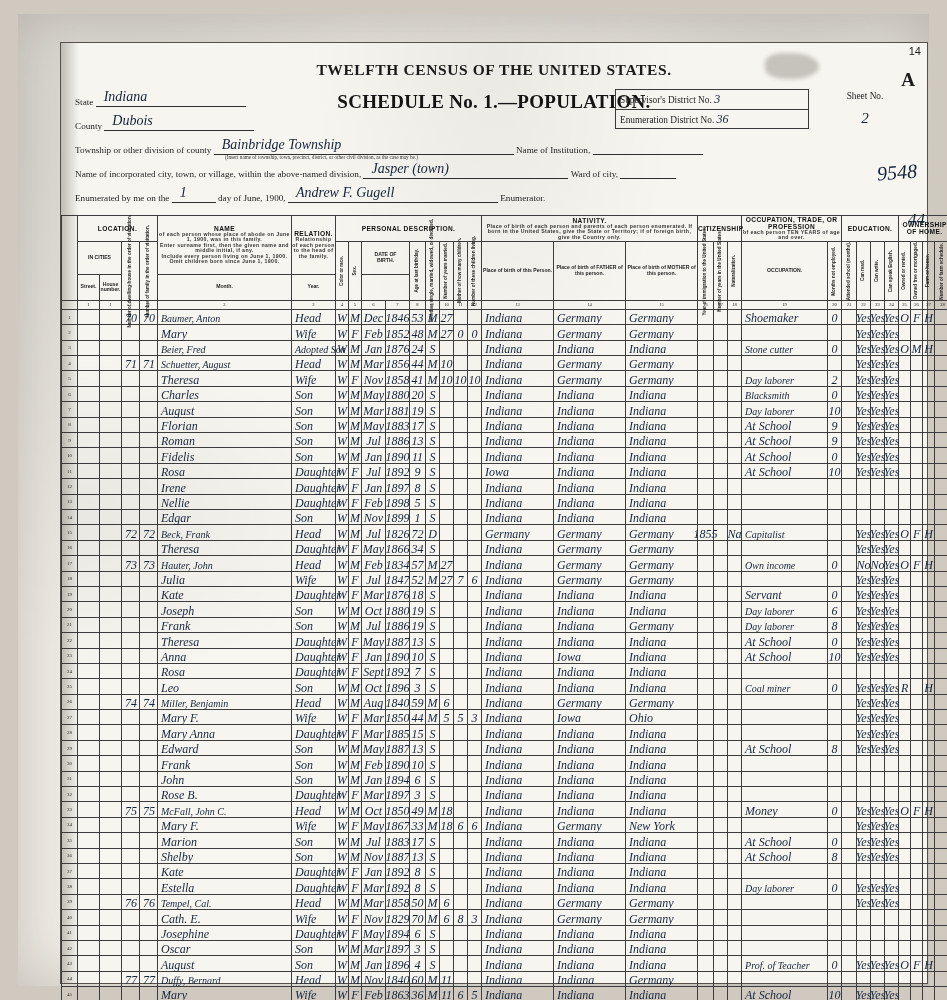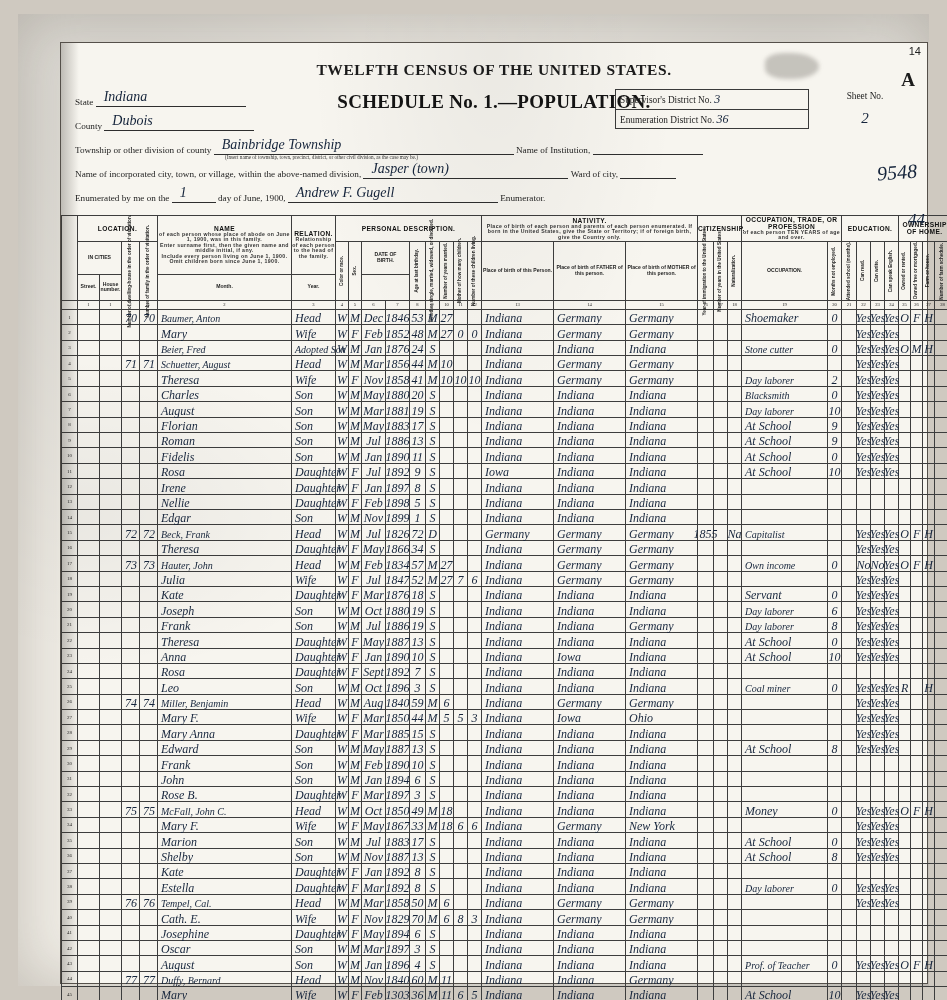--- a/index.html
+++ b/index.html
@@ -6041,21 +6041,21 @@
                   <span class="hw">F</span>
                 </div>
               </td>
               <td>
                 <div class="cell ctr">
                   <span class="hw">Feb</span>
                 </div>
               </td>
               <td>
                 <div class="cell ctr">
-                  <span class="hw">1303</span>
+                  <span class="hw">1863</span>
                 </div>
               </td>
               <td>
                 <div class="cell ctr">
                   <span class="hw">36</span>
                 </div>
               </td>
               <td>
                 <div class="cell ctr">
                   <span class="hw">M</span>

